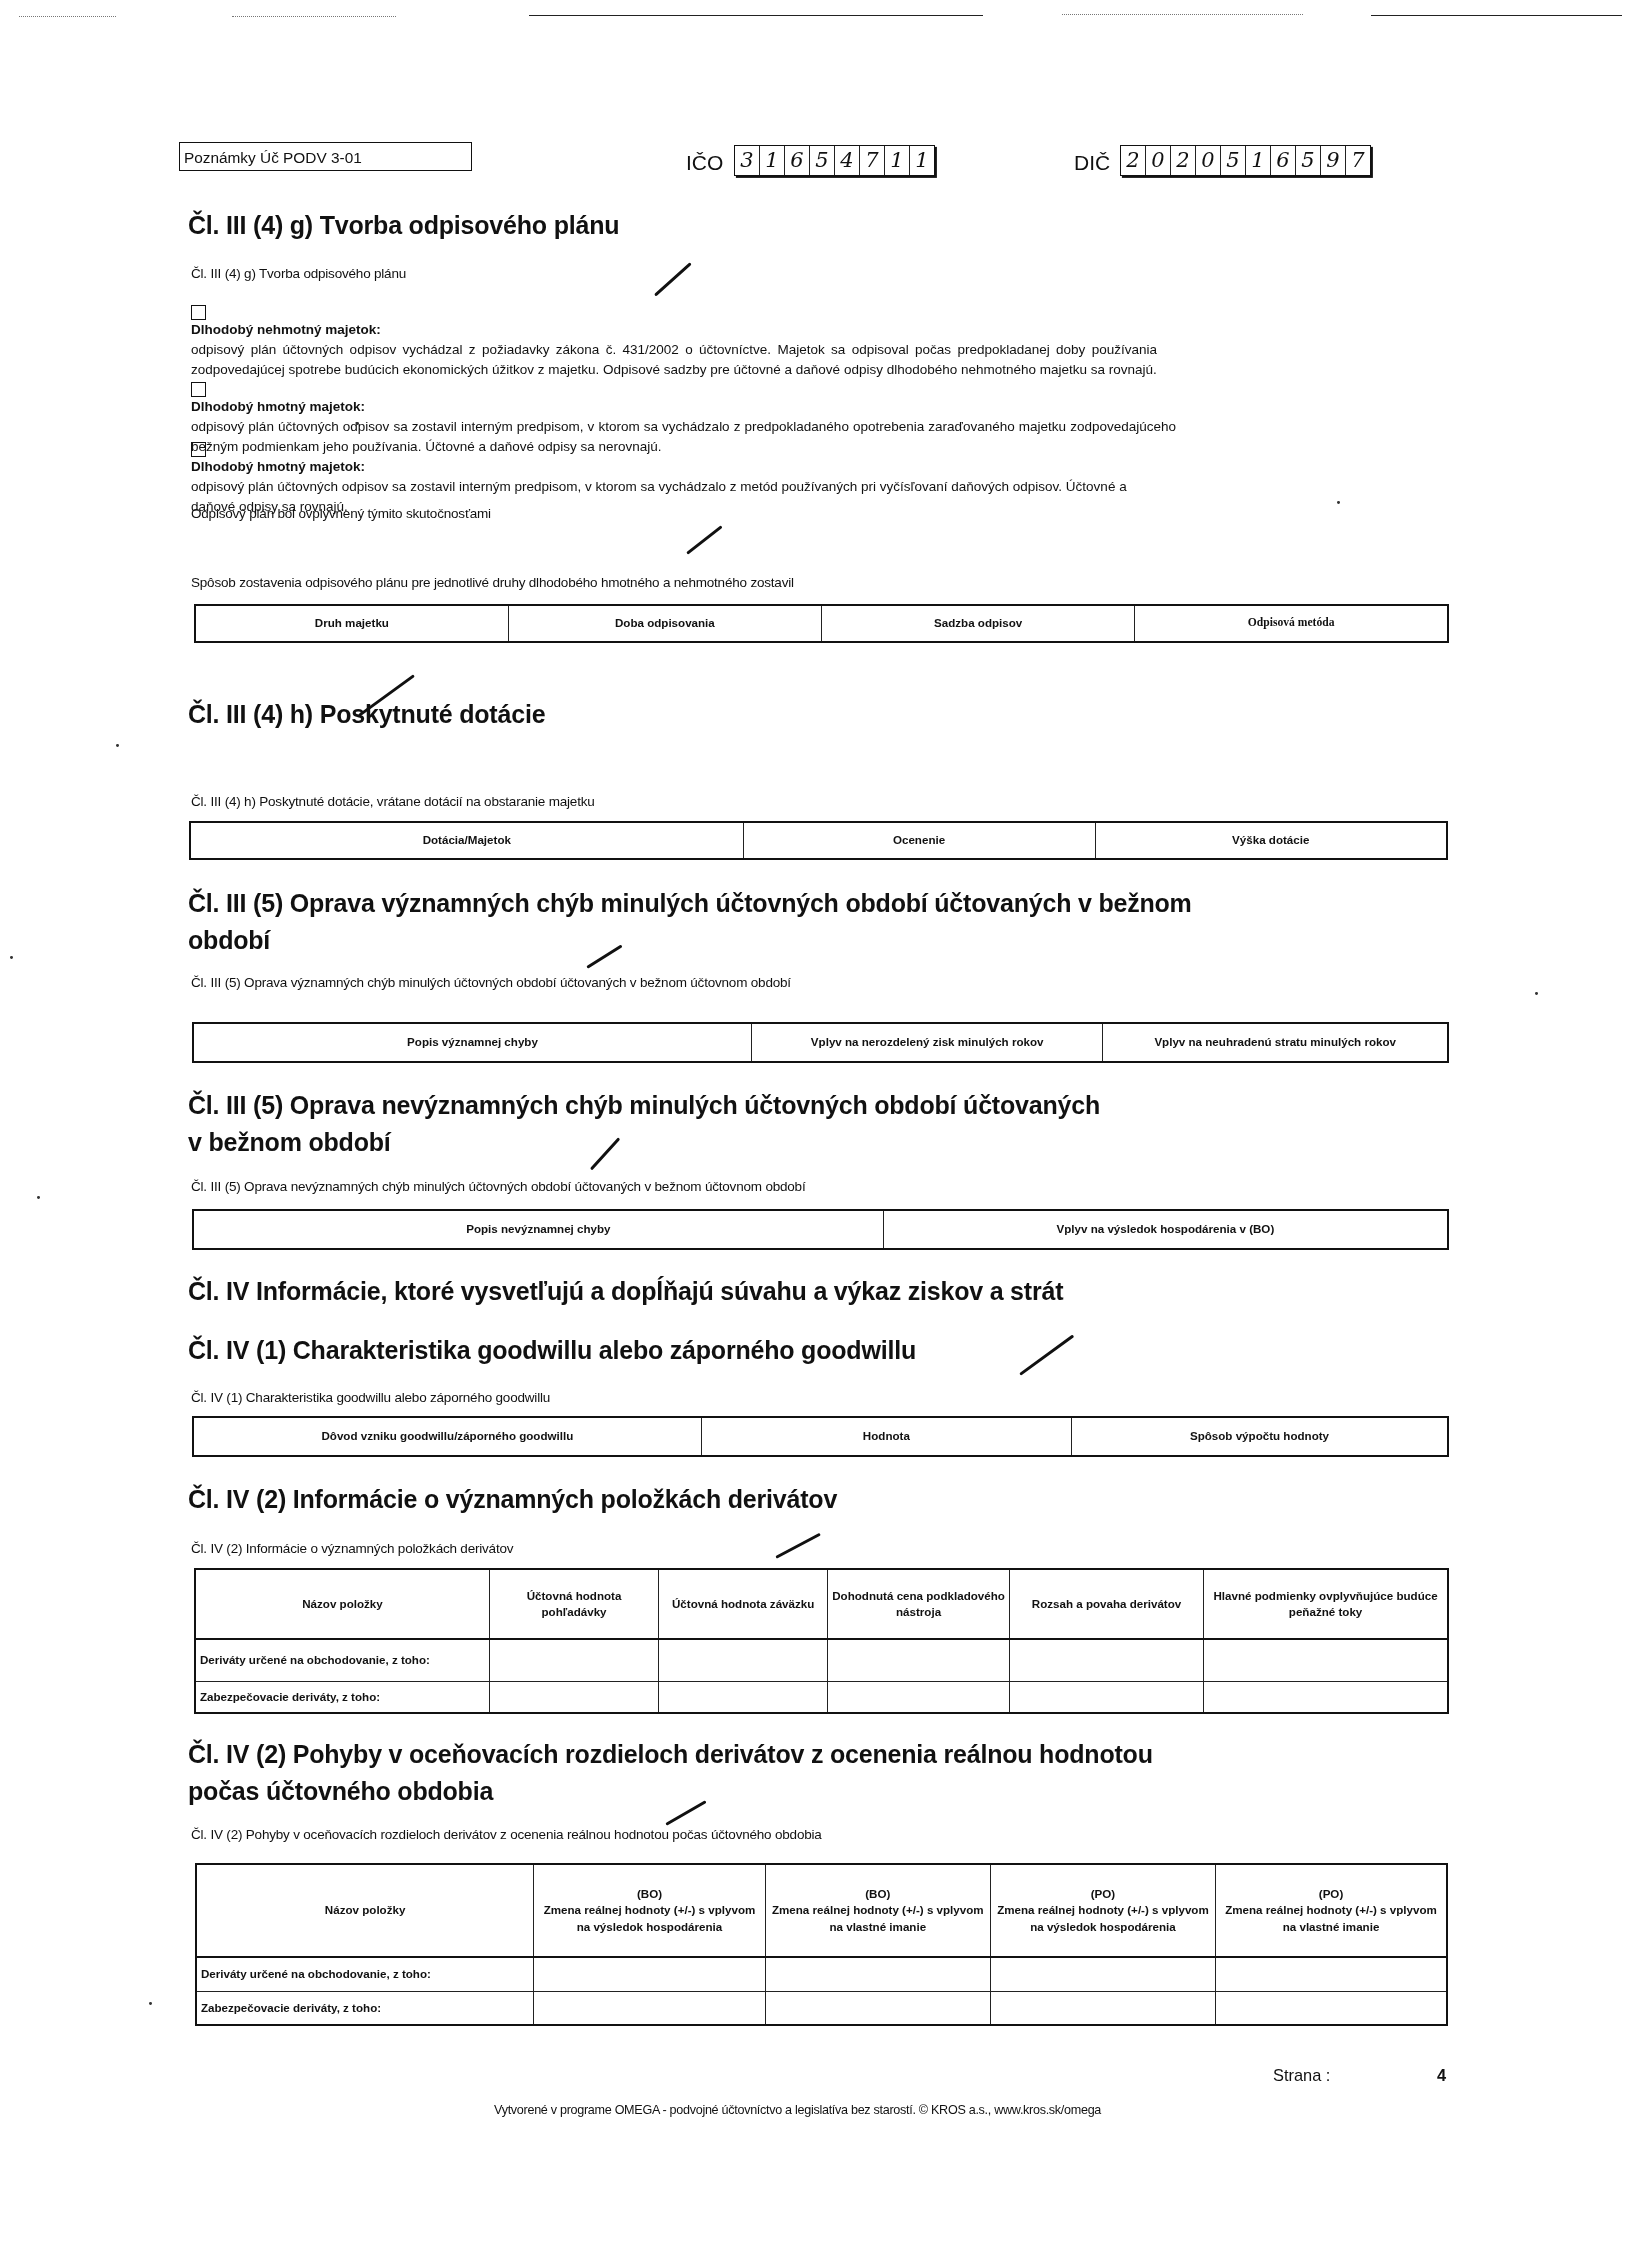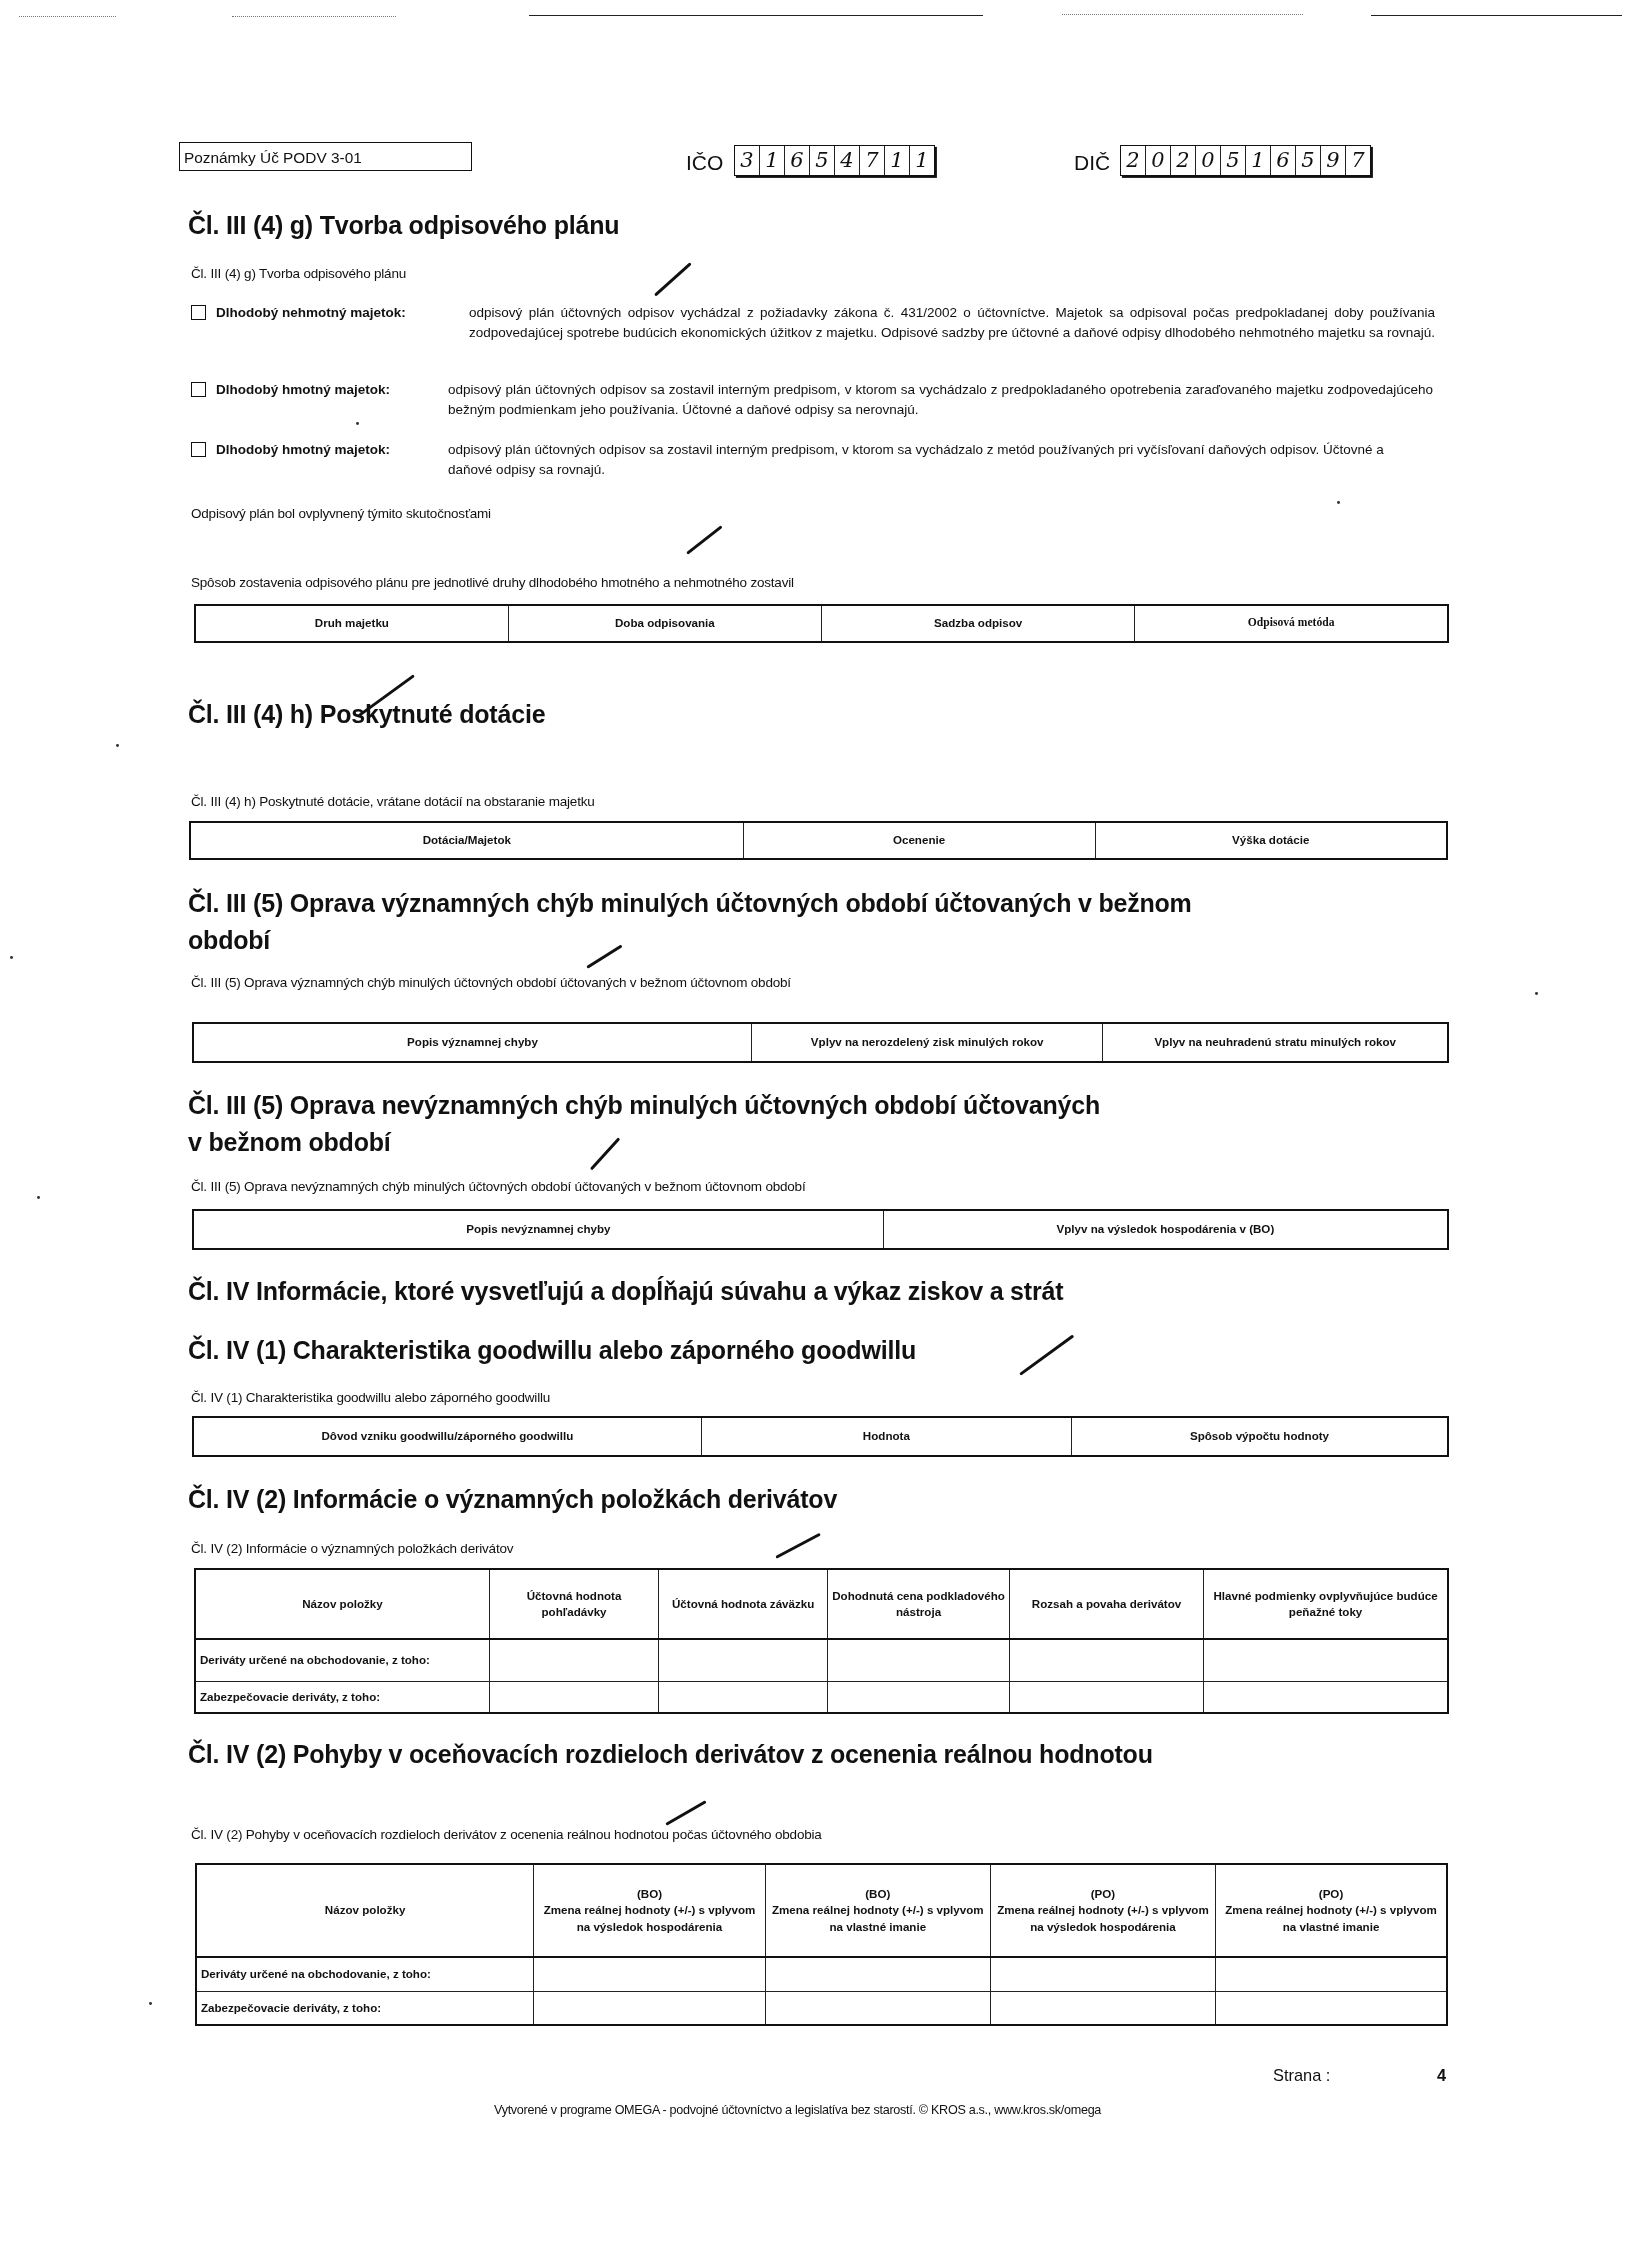--- a/index.html
+++ b/index.html
@@ -10,21 +10,21 @@
   .topdots { position: absolute; top: 16.4px; height: 1px; border-top: 1px dotted #777; }
   .form-id { left: 179px; top: 142px; width: 293px; height: 29px; border: 1.9px solid #111;
              font-size: 15.4px; line-height: 29px; padding-left: 3.9px; box-sizing: border-box; }
   .id-label { font-size: 21px; top: 151px; }
   .digit-box { display: flex; border: 1.9px solid #111; height: 29px; box-shadow: 1.9px 1.9px 0 #111; }
   .digit { width: 24px; border-right: 1.4px solid #222; font-family: "DejaVu Serif", serif;
            font-style: italic; font-size: 21px; line-height: 29px; text-align: center; color: #111; }
   .digit:last-child { border-right: none; }
   .h-main { font-weight: bold; font-size: 25px; line-height: 37px; letter-spacing: -0.2px; }
   .h-sub { font-size: 13.5px; letter-spacing: -0.2px; }
-  .chk-row { display: flex; font-size: 13.5px; line-height: 20px; }
+  .chk-row { display: flex; font-size: 13.5px; line-height: 20px; flex-direction: column; }
   .chk { width: 15.4px; height: 15.4px; border: 1.9px solid #111; margin-right: 9.7px; margin-top: 1.9px; flex: none; box-sizing: border-box; }
   .chk-label { font-weight: bold; font-size: 13.5px; white-space: nowrap; }
   .chk-text { text-align: justify; font-size: 13.5px; }
   table.grid { position: absolute; border-collapse: collapse; border: 2.9px solid #111; }
   table.grid td, table.grid th { border: 1.4px solid #222; font-size: 11.6px; font-weight: bold;
        text-align: center; vertical-align: middle; padding: 1.9px 3.9px; line-height: 16.4px; }
   table.grid th { border-bottom: 2.9px solid #111; }
   table.grid td.rowlabel { text-align: left; }
   .slash { position: absolute; height: 2.9px; background: #111; border-radius: 1.9px; transform-origin: left center; }
   .footer-note { font-size: 12.6px; letter-spacing: -0.3px; }
@@ -196,20 +196,21 @@
     <td></td>
     <td></td>
     <td></td>
     <td></td>
   </tr>
 </tbody>
   </table>
 
 <div class="abs h-main" style="left:188px; top:1736px; width:1274px;">
   <div>Čl. IV (2) Pohyby v oceňovacích rozdieloch derivátov z ocenenia reálnou hodnotou</div>
+  <div>počas účtovného obdobia</div>
 </div>
 <div class="slash" style="left:666px; top:1823px; width:46px; transform: rotate(-30deg);"></div>
 <div class="abs h-sub" style="left:191px; top:1827px;">Čl. IV (2) Pohyby v oceňovacích rozdieloch derivátov z ocenenia reálnou hodnotou počas účtovného obdobia</div>
 <table class="grid" style="left:195px; top:1863px; width:1253px;">
   <tbody>
       <tr style="height:93px;">
     <th style="width:27%;">
       <span>Názov položky</span>
     </th>
     <th style="width:18.5%;">

